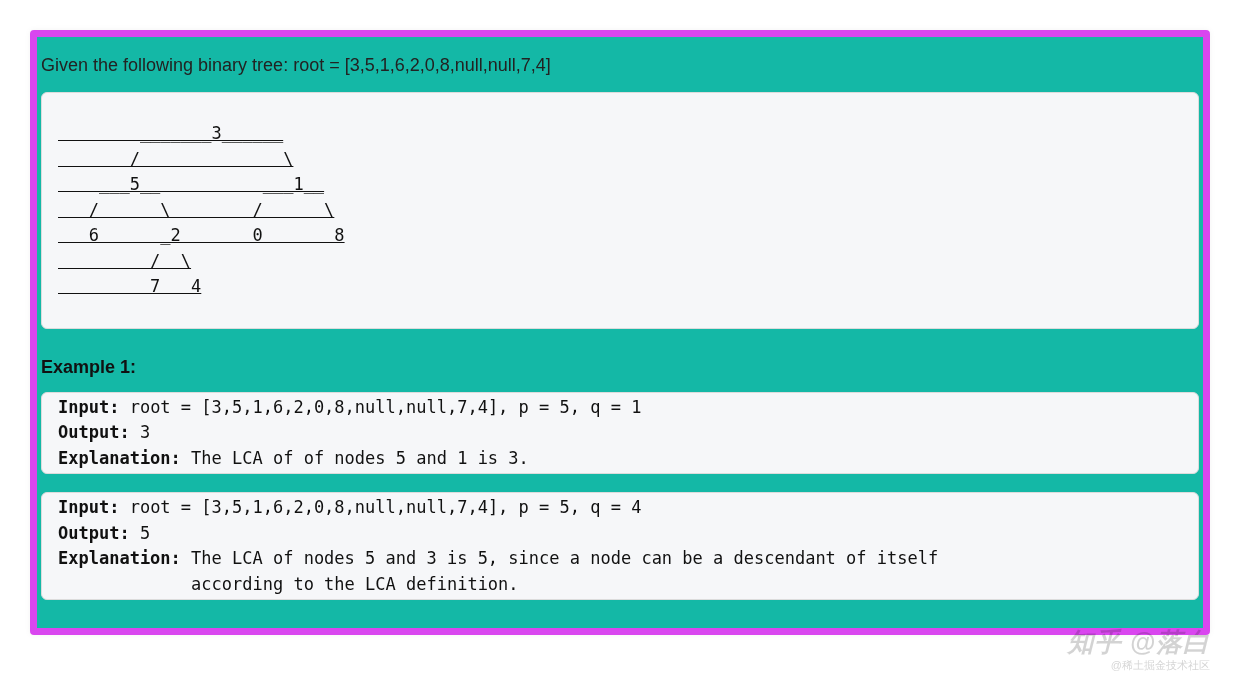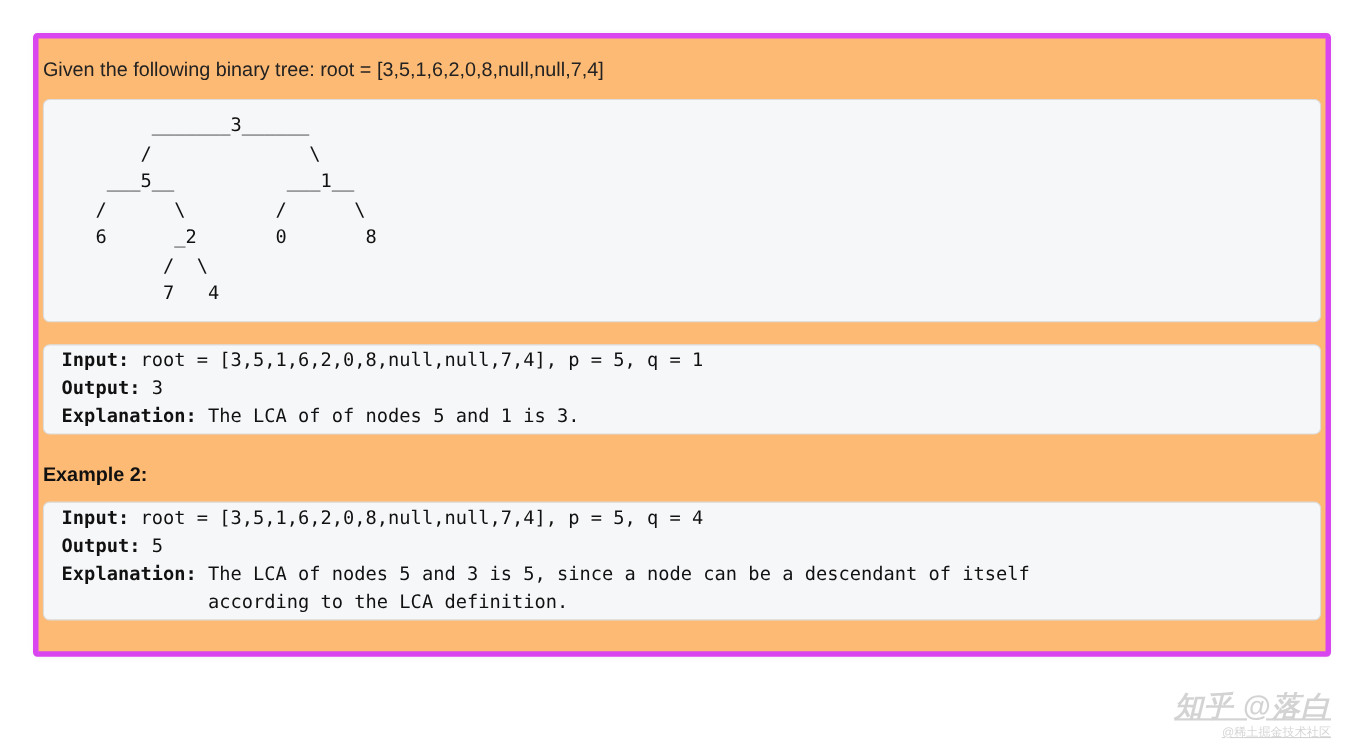--- a/index.html
+++ b/index.html
@@ -10,43 +10,44 @@
     body {
       font-family: -apple-system, BlinkMacSystemFont, "Segoe UI", Helvetica, Arial, sans-serif;
       background: #ffffff;
       padding: 30px;
       width: 1240px;
       height: 683px;
       position: relative;
       color: #111;
     }
     .container {
-      border: 5px solid #d946ef;
+      border: 7px solid #d946ef;
       border-radius: 4px;
       box-shadow: 0 0 6px rgba(0,0,0,0.05);
       padding: 0 0 10px 0;
-      background: #fdba74;
+      background: #14b8a6;
     }
     .intro-text {
       font-size: 18px;
       padding: 18px 4px 16px 4px;
       font-weight: 400;
       color: #222;
     }
     .tree-block {
       background: #f6f7f9;
       border: 1px solid #dcdcdc;
       border-radius: 6px;
       margin: 0 4px 20px 4px;
-      padding: 11px 16px;
+      padding: 28px 16px;
       font-family: "SF Mono", Menlo, Monaco, Consolas, monospace;
       font-size: 17px;
       line-height: 1.5;
       white-space: pre;
       overflow: hidden;
+      text-decoration: underline;
     }
     .example-heading {
       font-size: 18px;
       font-weight: 700;
       padding: 8px 4px 14px 4px;
       color: #111;
     }
     .code-block {
       background: #f6f7f9;
       border: 1px solid #dcdcdc;
@@ -63,21 +64,20 @@
       font-weight: 700;
     }
     .watermark {
       position: absolute;
       right: 30px;
       bottom: 10px;
       text-align: right;
       opacity: 0.18;
       font-family: -apple-system, sans-serif;
       pointer-events: none;
-      text-decoration: underline;
     }
     .watermark-top {
       font-size: 26px;
       font-weight: 600;
       font-style: italic;
       letter-spacing: 1px;
     }
     .watermark-bottom {
       font-size: 11px;
       margin-top: -2px;
@@ -90,25 +90,25 @@
   <div class="intro-text">Given the following binary tree:  root = [3,5,1,6,2,0,8,null,null,7,4]</div>
 
   <pre class="tree-block">        _______3______
        /              \
     ___5__          ___1__
    /      \        /      \
    6      _2       0       8
          /  \
          7   4</pre>
 
+  <div class="example-heading">Example 1:</div>
   <div class="code-block"><span class="bold">Input:</span><span> root = [3,5,1,6,2,0,8,null,null,7,4], p = 5, q = 1</span>
 <span class="bold">Output:</span><span> 3</span>
 <span class="bold">Explanation:</span><span> The LCA of of nodes 5 and 1 is 3.</span></div>
 
-  <div class="example-heading">Example 2:</div>
   <div class="code-block"><span class="bold">Input:</span><span> root = [3,5,1,6,2,0,8,null,null,7,4], p = 5, q = 4</span>
 <span class="bold">Output:</span><span> 5</span>
 <span class="bold">Explanation:</span><span> The LCA of nodes 5 and 3 is 5, since a node can be a descendant of itself
              according to the LCA definition.</span></div>
 </div>
 
 <div class="watermark">
   <div class="watermark-top">知乎 @落白</div>
   <div class="watermark-bottom">@稀土掘金技术社区</div>
 </div>

